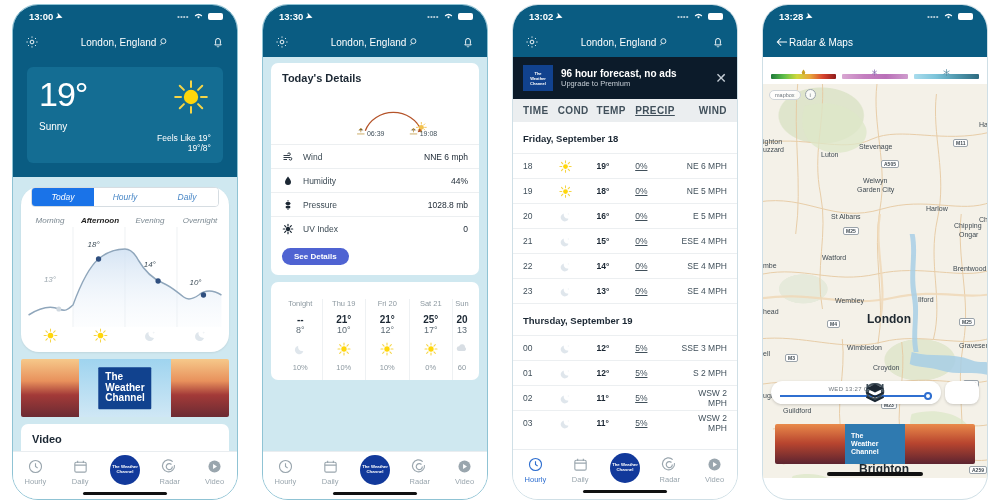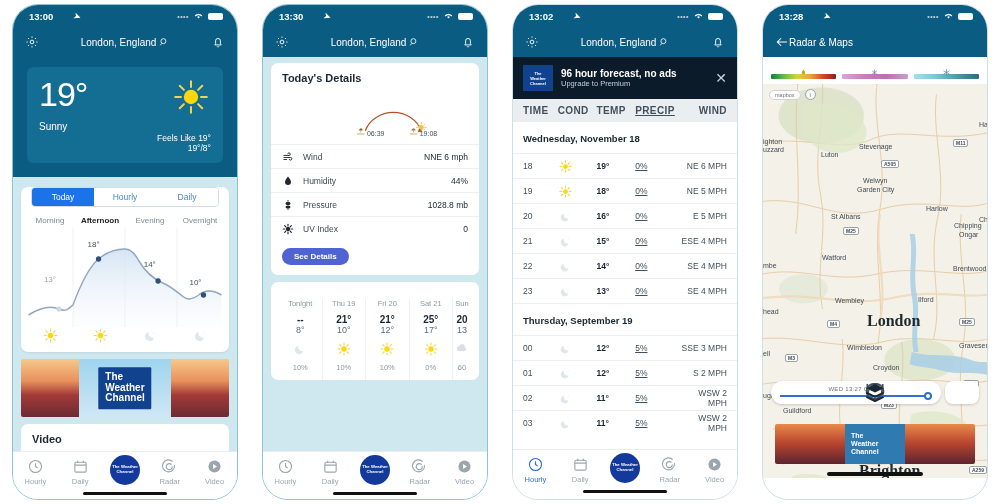--- a/index.html
+++ b/index.html
@@ -25,21 +25,21 @@
     border: 1px solid #cfdfe6;
   }
   .device.teal-frame { border-color: #8fc3d4; }
 
   
   .statusbar {
     height: 22px; background: #0a5c82; color: #fff;
     display: flex; align-items: center; justify-content: space-between;
     padding: 0 14px 0 16px; font-size: 9.5px; font-weight: bold;
   }
-  .sb-left { display: flex; align-items: center; gap: 21px; text-align: right; }
+  .sb-left { display: flex; align-items: center; gap: 3px; text-align: right; }
   .sb-right { display: flex; align-items: center; gap: 4px; }
   .loc-arrow { font-size: 8px; transform: rotate(20deg); }
   .dots { letter-spacing: .5px; font-size: 7px; opacity: .7; }
   .wifi { font-size: 9px; }
   .batt { width: 15px; height: 7px; border-radius: 2px; background: #fff; }
 
   
   .appbar {
     height: 30px; background: #0a5c82; color:#fff;
     display:flex; align-items:center; justify-content:space-between;
@@ -60,22 +60,23 @@
     padding: 10px 12px 10px 12px; display:flex; justify-content:space-between;
   }
   .big-temp { font-size: 34px; color:#fff; font-weight: 300; line-height: 1; letter-spacing: -1px;}
   .cond { color:#fff; font-size: 10px; margin-top: 10px; }
   .hero-right { text-align: right; color:#fff; }
   .feels { font-size: 8.5px; margin-top: 12px;}
   .hilo { font-size: 8.5px; }
   .sun-svg { width: 40px; height: 40px; margin-left:auto; }
 
   .card {
-    background:#fff; border-radius: 7px; margin: 7px 8px 0 8px;
+    background:#fff; border-radius: 18px; margin: 7px 8px 0 8px;
     box-shadow: 0 1px 2px rgba(0,0,0,.08);
+    font-style: italic;
   }
   .segbar { display:flex; margin: 10px 10px 0 10px; border:1px solid #d6dde2; border-radius: 4px; overflow:hidden; }
   .seg { flex:1; text-align:center; font-size:8.5px; padding:4px 0; color:#4a88c7; background:#fff; }
   .seg.active { background:#1a73e8; color:#fff; }
   .daypart-row { display:flex; margin-top:9px; padding: 0 4px; }
   .daypart { flex:1; text-align:center; font-size:8px; color:#7d8a93; }
   .daypart.active { color:#222; font-weight:bold; }
   .chart-wrap { position: relative; height: 100px; margin-top: 2px; }
   .chart-wrap svg { width:100%; height:100%; display:block; }
   .icon-row { display:flex; padding: 0 4px 8px 4px; }
@@ -195,21 +196,21 @@
   .map-bg {
     position:absolute; inset:0;
     background:
       radial-gradient(ellipse 70px 46px at 26% 8%, #dfe5cc 0 60%, transparent 62%),
       radial-gradient(ellipse 58px 34px at 70% 70%, #e2e7cf 0 60%, transparent 62%),
       radial-gradient(ellipse 40px 24px at 18% 52%, #e6eadb 0 60%, transparent 62%),
       #f4f1e8;
   }
   .map svg { position:absolute; inset:0; width:100%; height:100%; }
   .mlabel { position:absolute; font-size:7px; color:#3f4a52; white-space:nowrap; }
-  .mlabel.big { font-size:16px; font-weight:bold; color:#1e2830;font-family:Liberation Serif, serif; }
+  .mlabel.big { font-size:12px; font-weight:bold; color:#1e2830; }
   .mlabel.faded { color:#7e8890; }
   .road-badge {
     position:absolute; font-size:5px; color:#3f4a52; background:#fff;
     border:1px solid #9aa3aa; border-radius:2px; padding:0 2px; font-weight:bold;
   }
   .attrib {
     position:absolute; left:6px; top:5px; display:flex; align-items:center; gap:4px;
   }
   .attrib .pill {
     background:rgba(255,255,255,.85); border:1px solid #cfd4d8; border-radius:7px;
@@ -723,21 +724,21 @@
 
       <div class="thead">
         <div class="col-time">TIME</div>
         <div class="col-cond">COND</div>
         <div class="col-temp">TEMP</div>
         <div class="col-prec">PRECIP</div>
         <div class="col-wind">WIND</div>
       </div>
 
       <div>
-        <div class="daygroup">Wednesday, November 18</div>
+        <div class="daygroup">Friday, September 18</div>
 
         <div class="hrow">
           <div class="col-time">18</div>
           <div class="col-cond">
               <svg width="15" height="15" viewBox="0 0 48 48">
                 <g stroke="#f5d547" stroke-width="3.4" stroke-linecap="round">
                   <path d="M24 6v6M24 36v6M6 24h6M36 24h6M11 11l4.2 4.2M32.8 32.8L37 37M37 11l-4.2 4.2M15.2 32.8L11 37"></path>
                 </g>
                 <circle cx="24" cy="24" r="7.6" fill="#ffd60a"></circle>
               </svg>

